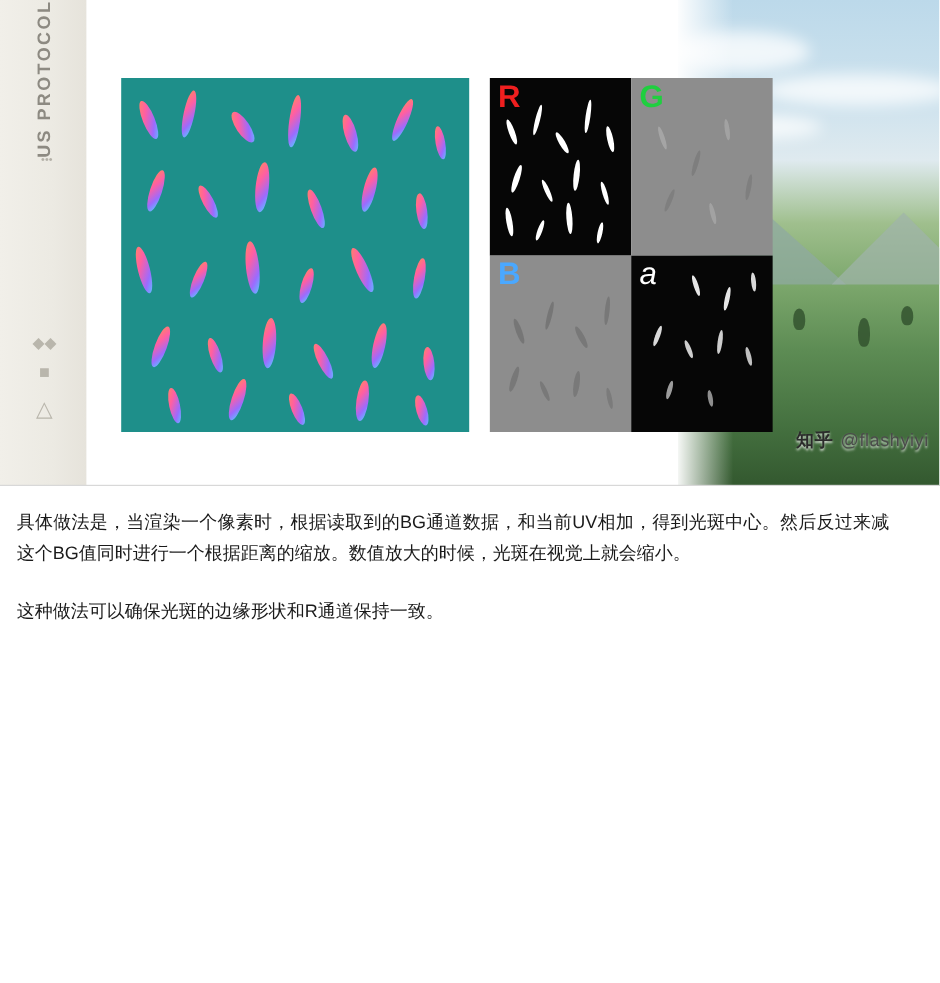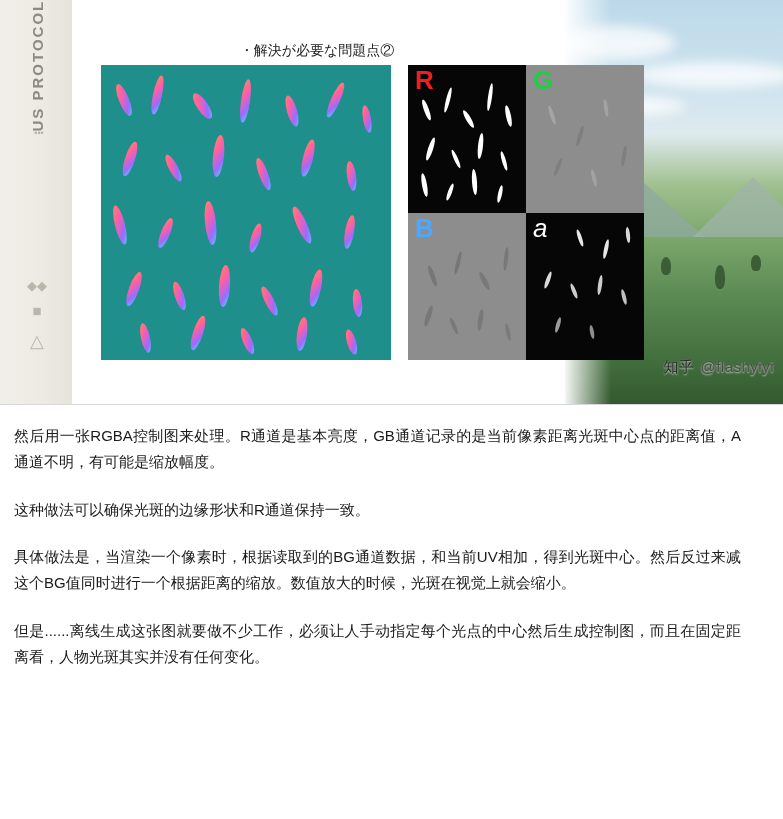--- a/index.html
+++ b/index.html
@@ -207,21 +207,21 @@
   .watermark {
     position: absolute;
     right: 9px;
     bottom: 28px;
     font-size: 15px;
     color: #4b4b4b;
     z-index: 5;
     letter-spacing: 0.5px;
     text-shadow: 0 1px 2px rgba(255,255,255,0.8);
   }
-  .wm-logo { color: #2b2b2b; margin-right: 6px; }
+  .wm-logo { color: #2b2b2b; margin-right: 6px; font-weight: bold; }
 
   .slide-rule {
     position: absolute;
     left: 0; top: 404px;
     width: 783px;
     height: 1px;
     background: #d8d8d8;
   }
 
   
@@ -259,21 +259,20 @@
     <div class="mountain2"></div>
     <div class="tree" style="left:30px; bottom:120px;"></div>
     <div class="tree" style="left:58px; bottom:108px; height:26px;"></div>
     <div class="tree" style="left:96px; bottom:130px; height:18px;"></div>
     <div class="tree" style="left:150px; bottom:116px; height:24px;"></div>
     <div class="tree" style="left:186px; bottom:134px; height:16px;"></div>
     <div class="fade-left"></div>
   </div>
 
   <div class="slide-card">
-    <div class="slide-sub">・解決が必要な問題点②</div>
 
     <div class="teal-img">
       <div class="strand" style="left:18px;  top:18px;  width:10px; height:34px; transform:rotate(-22deg);"></div>
       <div class="strand" style="left:52px;  top:10px;  width:9px;  height:40px; transform:rotate(12deg);"></div>
       <div class="strand" style="left:96px;  top:26px;  width:11px; height:30px; transform:rotate(-34deg);"></div>
       <div class="strand" style="left:140px; top:14px;  width:9px;  height:44px; transform:rotate(8deg);"></div>
       <div class="strand" style="left:186px; top:30px;  width:10px; height:32px; transform:rotate(-16deg);"></div>
       <div class="strand" style="left:230px; top:16px;  width:9px;  height:38px; transform:rotate(24deg);"></div>
       <div class="strand" style="left:262px; top:40px;  width:8px;  height:28px; transform:rotate(-10deg);"></div>
 
@@ -363,17 +362,15 @@
   </div>
 
   <div class="watermark">
     <span class="wm-logo">知乎</span><span>@flashyiyi</span>
   </div>
 
   <div class="slide-rule"></div>
 </div>
 
 <div class="article">
-  <p>然后用一张RGBA控制图来处理。R通道是基本亮度，GB通道记录的是当前像素距离光斑中心点的距离值，A通道不明，有可能是缩放幅度。</p>
+  <p>具体做法是，当渲染一个像素时，根据读取到的BG通道数据，和当前UV相加，得到光斑中心。然后反过来减这个BG值同时进行一个根据距离的缩放。数值放大的时候，光斑在视觉上就会缩小。</p>
   <p>这种做法可以确保光斑的边缘形状和R通道保持一致。</p>
-  <p>具体做法是，当渲染一个像素时，根据读取到的BG通道数据，和当前UV相加，得到光斑中心。然后反过来减这个BG值同时进行一个根据距离的缩放。数值放大的时候，光斑在视觉上就会缩小。</p>
-  <p>但是......离线生成这张图就要做不少工作，必须让人手动指定每个光点的中心然后生成控制图，而且在固定距离看，人物光斑其实并没有任何变化。</p>
 </div>
 
 </body></html>

